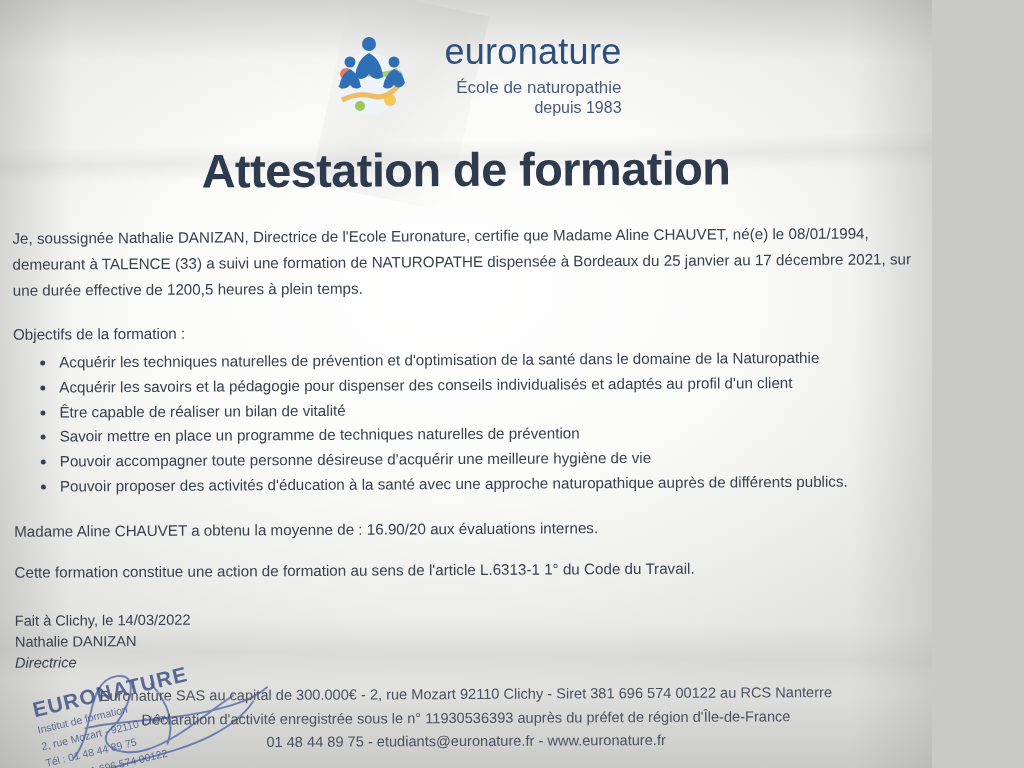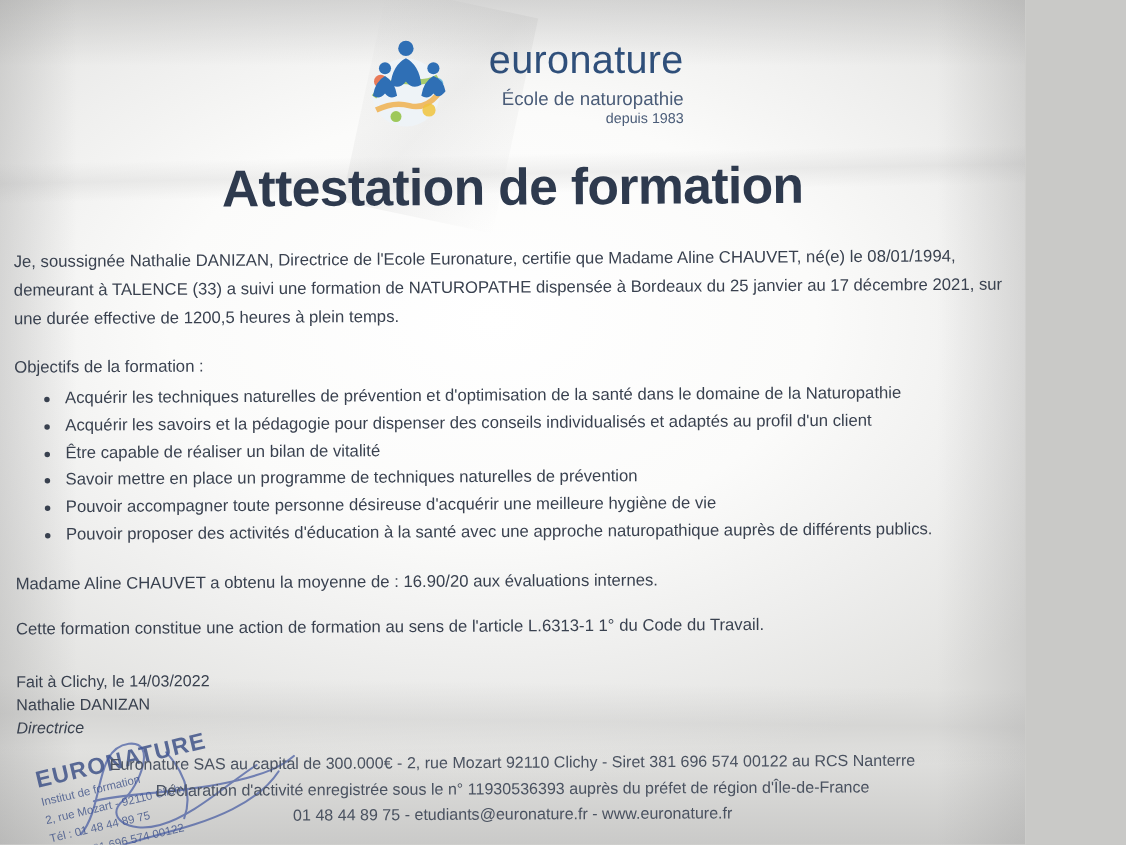--- a/index.html
+++ b/index.html
@@ -95,21 +95,21 @@
     line-height: 1;
   }
   .brand-sub {
     font-size: 17px;
     color: #4a5c78;
     margin-top: 7px;
     line-height: 1.25;
     align-self: flex-end;
   }
   .brand-sub2 {
-    font-size: 13px;
+    font-size: 16px;
     color: #4a5c78;
     line-height: 1.25;
     align-self: flex-end;
   }
 
   
   .doc-title {
     text-align: center;
     font-size: 47px;
     font-weight: bold;

